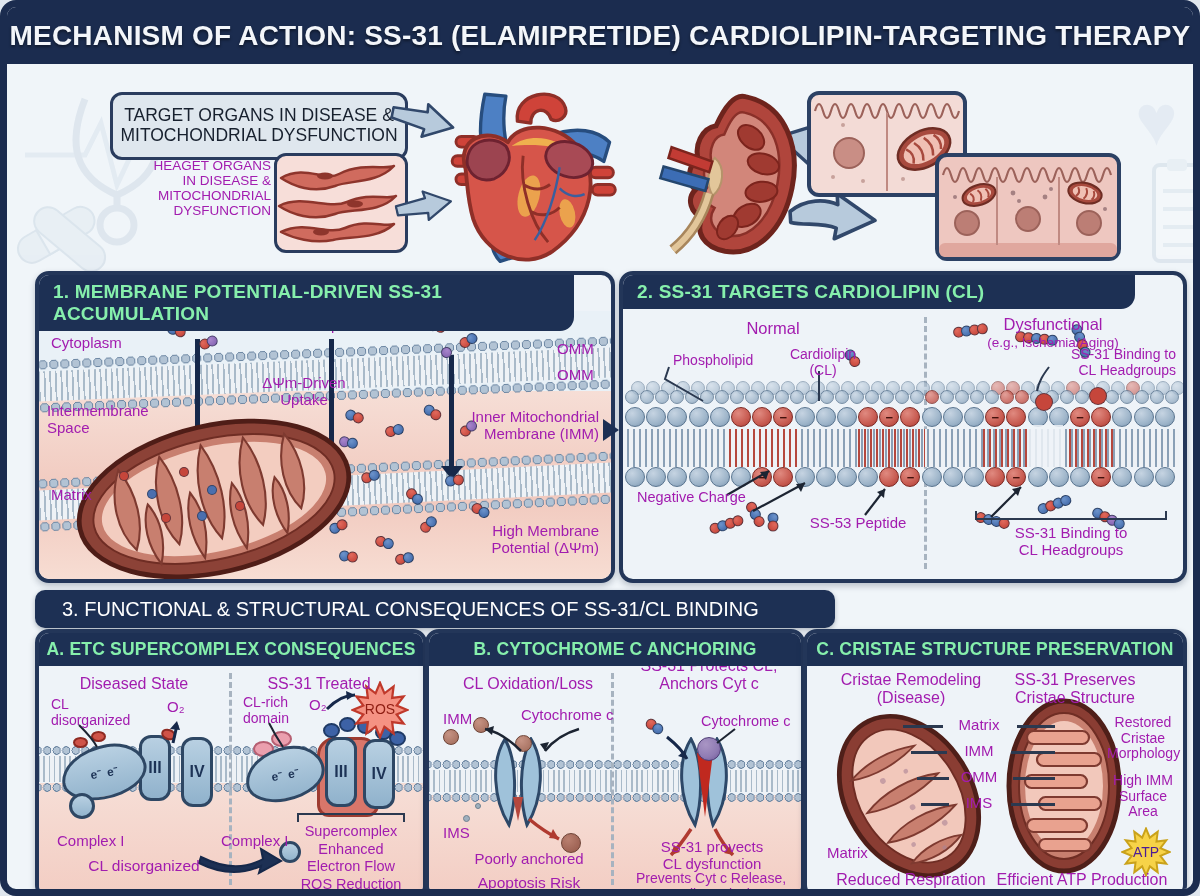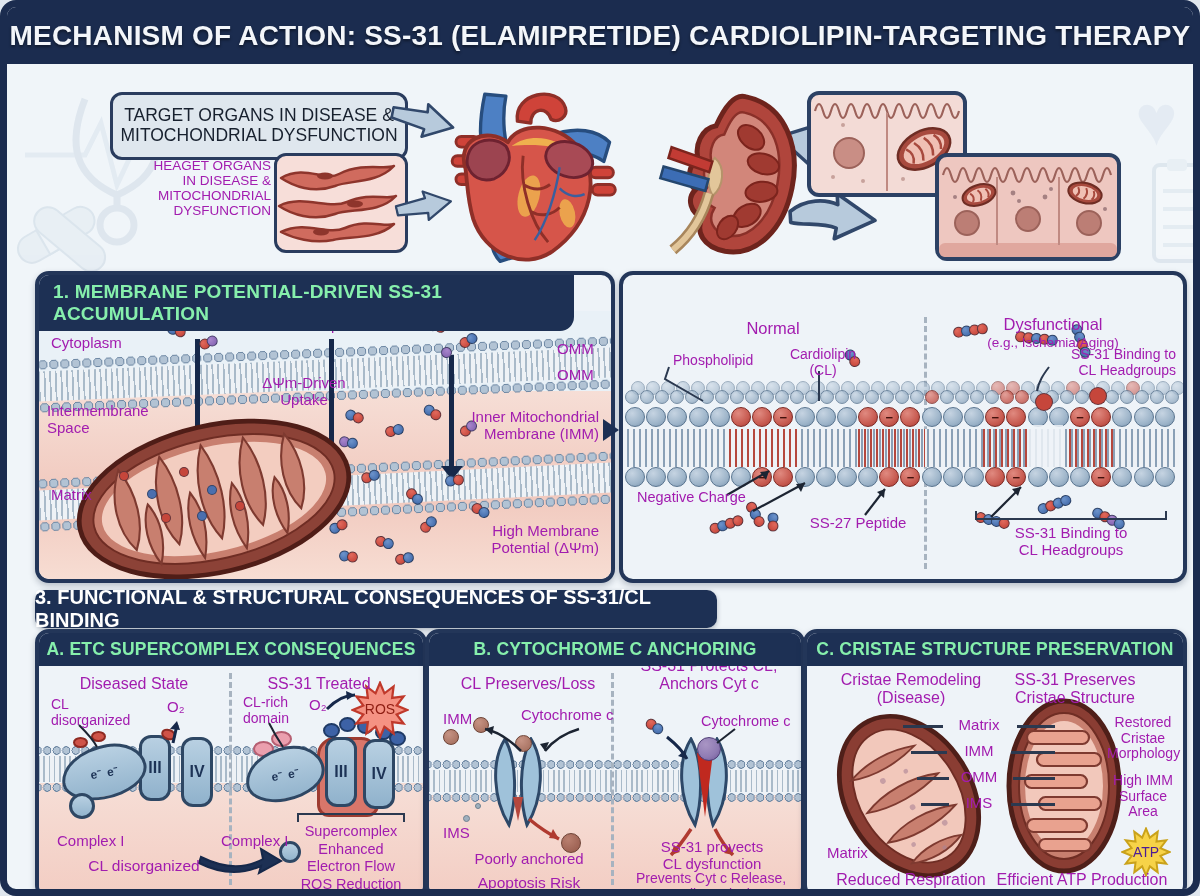--- a/index.html
+++ b/index.html
@@ -9,21 +9,21 @@
   .b{font-weight:400;}
   .ctr{text-align:center;}
   .rgt{text-align:right;}
   
   #titlebar{position:absolute;left:0;top:0;width:100%;height:57px;background:#1b2c4f;color:#f3f6fa;display:flex;align-items:center;justify-content:center;font-weight:700;font-size:28px;letter-spacing:.2px;text-shadow:0 2px 3px rgba(0,0,0,.45);}
   
   .panel{position:absolute;background:#eef3f8;border:4px solid #233659;border-radius:14px;overflow:hidden;box-shadow:0 3px 6px rgba(20,35,60,.25);}
   .phdr{background:#1d3054;color:#86efac;font-weight:700;font-size:19px;letter-spacing:.2px;padding:6px 0 6px 14px;}
   .phdr.tab{width:91%;border-radius:0 0 14px 0;}
   .phdr.ctrh{text-align:center;padding-left:0;font-size:17.5px;}
-  #sec3hdr{position:absolute;left:28px;top:583px;width:682px;height:38px;background:#1d3054;border-radius:10px;color:#fff;font-weight:700;font-size:20px;display:flex;align-items:center;padding-left:0;box-sizing:border-box;box-shadow:0 2px 5px rgba(20,35,60,.3);}
+  #sec3hdr{position:absolute;left:28px;top:583px;width:800px;height:38px;background:#1d3054;border-radius:10px;color:#fff;font-weight:400;font-size:20px;display:flex;align-items:center;padding-left:27px;box-sizing:border-box;box-shadow:0 2px 5px rgba(20,35,60,.3);}
   
   .band{position:absolute;display:flex;flex-direction:column;}
   .hrow{height:13px;background:radial-gradient(circle at 5.5px 6.5px,#b2c3d4 0 3.9px,#6d87a3 3.9px 4.9px,transparent 5px);background-size:11px 13px;background-repeat:repeat-x;}
   .trow{height:30px;background:repeating-linear-gradient(90deg,#a9bac9 0 1.8px,#eef2f6 1.8px 5.6px);}
   .hrow2{height:11px;background:radial-gradient(circle at 4.7px 5.5px,#b2c3d4 0 3.3px,#6d87a3 3.3px 4.2px,transparent 4.3px);background-size:9.5px 11px;background-repeat:repeat-x;}
   .trow2{height:26px;background:repeating-linear-gradient(90deg,#a9bac9 0 1.6px,#eef2f6 1.6px 5.2px);}
   
   .beads{position:absolute;display:flex;gap:1.2px;}
   .beads b{flex:none;width:var(--d,20px);height:var(--d,20px);border-radius:50%;background:radial-gradient(circle at 35% 30%,#c6d4e2,#9db4c9 62%,#7a94ae);border:1.5px solid #5a7590;box-sizing:border-box;}
   .beads b.cl{background:radial-gradient(circle at 35% 30%,#e08a80,#c75a50 62%,#a83c34);border-color:#7e2a24;}
@@ -593,23 +593,24 @@
 
     <div class="lbl b ctr" style="left:70px;top:44px;width:160px;font-size:16.5px;">Normal</div>
     <div class="lbl b ctr" style="left:330px;top:40px;width:200px;font-size:16.5px;">Dysfunctional</div>
     <div class="lbl ctr" style="left:330px;top:60px;width:200px;font-size:13.5px;">(e.g., Ischemia/Aging)</div>
     <div class="lbl" style="left:50px;top:78px;font-size:14px;">Phospholipid</div>
     <div class="lbl ctr" style="left:150px;top:72px;width:100px;font-size:14px;">Cardiolipin
 (CL)</div>
     <div class="lbl b rgt" style="left:408px;top:72px;width:145px;font-size:14px;">SS-31 Binding to
 CL Headgroups</div>
     <div class="lbl" style="left:14px;top:214px;font-size:14.5px;">Negative Charge</div>
-    <div class="lbl b ctr" style="left:170px;top:240px;width:130px;font-size:15px;">SS-27 Peptide</div>
+    <div class="lbl b ctr" style="left:170px;top:240px;width:130px;font-size:15px;">SS-53 Peptide</div>
     <div class="lbl b ctr" style="left:360px;top:250px;width:176px;font-size:15px;">SS-31 Binding to
 CL Headgroups</div>
+    <div class="phdr tab" style="position:absolute;left:0;top:0;width:89%;">2.  SS-31 TARGETS CARDIOLIPIN (CL)</div>
   </div>
 
   <div id="sec3hdr">
       <span>3.  FUNCTIONAL &amp; STRUCTURAL CONSEQUENCES OF SS-31/CL BINDING</span>
     </div>
 
   <div class="panel" style="left:28px;top:622px;width:384px;height:262px;">
     <div class="abs" style="left:0;top:150px;width:100%;height:112px;background:linear-gradient(180deg,#f6ded6,#f3cdc3);"></div>
     <div class="band" style="left:-6px;top:112px;width:400px;">
       <div class="hrow2"></div>
@@ -728,21 +729,21 @@
         <path d="M258,126 l-2,-9 -7,6 z" fill="#16284a"></path>
       <path d="M306,96 L288,110" fill="none" stroke="#1c2432" stroke-width="2"></path>
       <path d="M100,186 C112,196 122,202 130,206" fill="none" stroke="#b03a30" stroke-width="3.5"></path>
         <path d="M130,206 l-10,-1 4,-9 z" fill="#b03a30"></path>
       <path d="M262,196 C254,208 248,216 242,222" fill="none" stroke="#b03a30" stroke-width="3.5"></path>
         <path d="M242,222 l9,-3 -6,-7 z" fill="#b03a30"></path>
       <path d="M286,196 C292,208 298,216 304,222" fill="none" stroke="#b03a30" stroke-width="3.5"></path>
         <path d="M304,222 l-3,-9 -6,7 z" fill="#b03a30"></path>
     </svg>
 
-    <div class="lbl b ctr" style="left:14px;top:42px;width:170px;font-size:16px;">CL Preserves/Loss</div>
+    <div class="lbl b ctr" style="left:14px;top:42px;width:170px;font-size:16px;">CL Oxidation/Loss</div>
     <div class="lbl b ctr" style="left:194px;top:24px;width:172px;font-size:16px;">SS-31 Protects CL,
 Anchors Cyt c</div>
     <div class="lbl" style="left:14px;top:78px;font-size:15px;">IMM</div>
     <div class="lbl" style="left:92px;top:74px;font-size:15px;">Cytochrome c</div>
     <div class="lbl" style="left:272px;top:80px;font-size:14.5px;">Cytochrome c</div>
     <div class="lbl" style="left:14px;top:192px;font-size:15px;">IMS</div>
     <div class="lbl ctr" style="left:20px;top:218px;width:160px;font-size:15px;">Poorly anchored</div>
     <div class="lbl b ctr" style="left:20px;top:241px;width:160px;font-size:15.5px;">Apoptosis Risk</div>
     <div class="lbl ctr" style="left:200px;top:206px;width:166px;font-size:15px;">SS-31 provects
 CL dysfunction</div>

